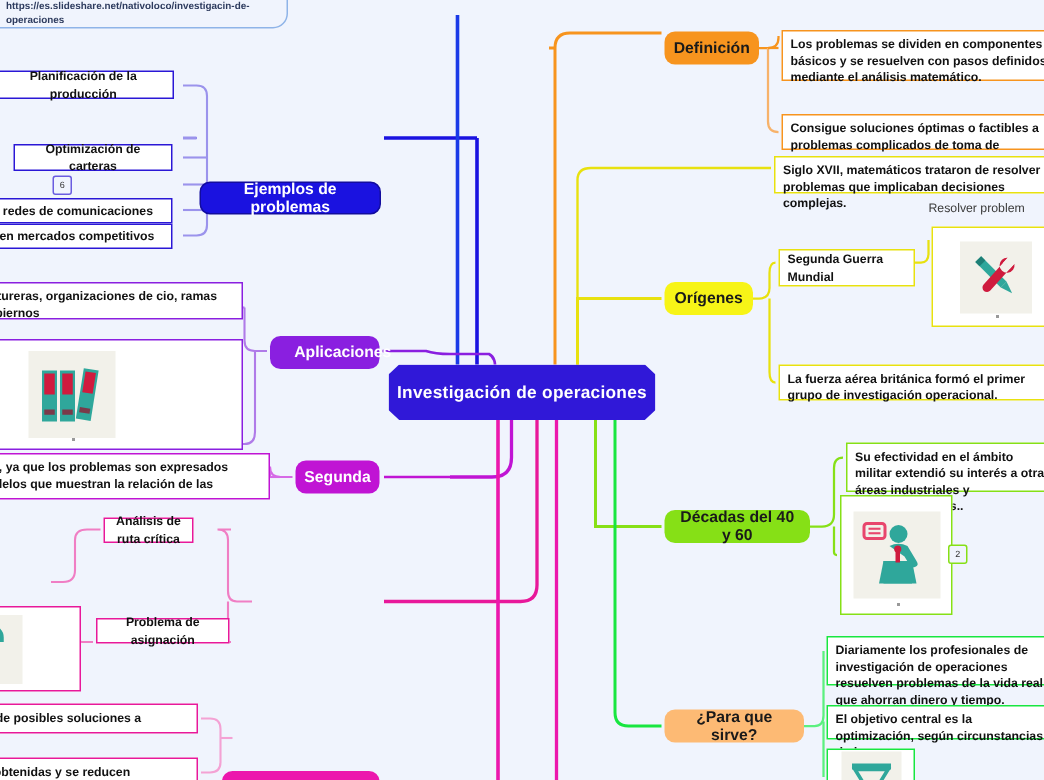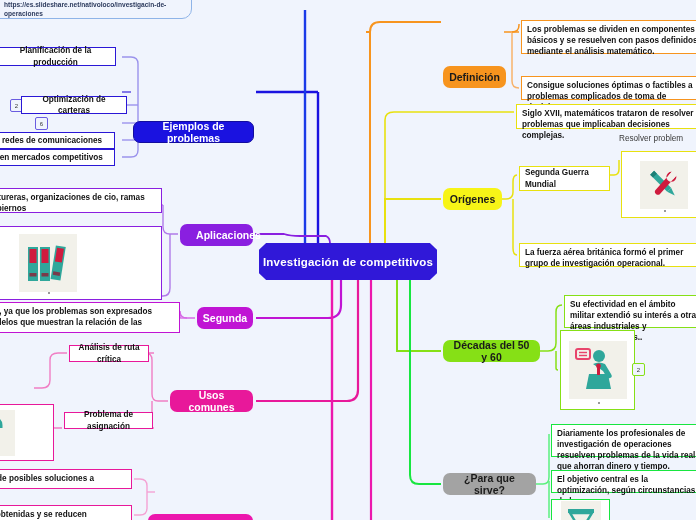--- a/index.html
+++ b/index.html
@@ -33,59 +33,59 @@
     text-align:center;font-weight:bold;font-size:10.5px;
     padding:0 8px;
     height:22px;
   }
   .t-ejemplos{left:133px;top:81px;width:121px;background:#1a12e0;color:#fff;border:1px solid #120c9e;margin-top:40px;}
   .t-aplicaciones{left:180px;top:224px;width:73px;background:#8a1fe0;color:#fff;padding-left:32px;}
   .t-modelos{left:197px;top:307px;width:56px;background:#c014d4;color:#fff;}
   .t-usos{left:170px;top:390px;width:83px;background:#e8189a;color:#fff;}
   .t-partial-bottom{left:148px;top:514px;width:105px;height:14px;background:#ec17ad;border-radius:7px 7px 0 0;}
 
-  .t-definicion{left:443px;top:21px;width:63px;background:#f7941e;color:#1a1a1a;margin-top:45px;}
+  .t-definicion{left:443px;top:21px;width:63px;background:#f7941e;color:#1a1a1a;}
   .t-origenes{left:443px;top:188px;width:59px;background:#f7f417;color:#1a1a1a;}
   .t-decadas{left:443px;top:340px;width:97px;background:#86e016;color:#1a1a1a;}
-  .t-parasirve{left:443px;top:473px;width:93px;background:#a3a3a3;color:#1a1a1a;}
+  .t-parasirve{left:443px;top:473px;width:93px;background:#fdba74;color:#1a1a1a;}
 
   
   .leaf{
     background:#ffffff;
     border:1.5px solid #888;
     font-size:8.2px;line-height:1.35;
     color:#111;
     padding:3px 5px;
     display:flex;align-items:center;
     box-sizing:border-box;
   }
   .leaf.bold{font-weight:bold;}
   .leaf.center{justify-content:center;text-align:center;}
 
   
   .b-blue{border-color:#2a17d6;}
   .l1{left:-5px;top:47px;width:121px;height:19px;}
-  .l2{left:9px;top:96px;width:106px;height:18px;margin-left:12px;}
+  .l2{left:9px;top:96px;width:106px;height:18px;}
   .l3{left:33px;top:114px;width:82px;height:18px;}
   .l4{left:-42px;top:132px;width:157px;height:17px;}
   .l5{left:-42px;top:149px;width:157px;height:17px;}
 
   
   .b-purple{border-color:#8a1fe0;}
   .p1{left:-62px;top:188px;width:224px;height:25px;align-items:flex-start;}
   .p2{left:-66px;top:226px;width:228px;height:74px;border-width:1.5px;}
 
   
   .b-mag{border-color:#c014d4;}
   .m1{left:-60px;top:302px;width:240px;height:31px;align-items:flex-start;}
   .m2{left:-72px;top:336px;width:178px;height:26px;align-items:flex-start;}
 
   
   .b-pink{border-color:#e8189a;}
-  .u1{left:69px;top:345px;width:80px;height:17px;}
+  .u1{left:69px;top:345px;width:60px;height:17px;}
   .u2{left:64px;top:412px;width:89px;height:17px;}
   .u3{left:-66px;top:375px;width:156px;height:25px;align-items:flex-start;}
   .u4{left:-71px;top:404px;width:125px;height:57px;}
   .u5{left:-58px;top:469px;width:190px;height:20px;}
   .u6{left:-58px;top:505px;width:190px;height:20px;align-items:flex-start;}
 
   
   .b-orange{border-color:#f7941e;}
   .o1{left:521px;top:20px;width:186px;height:34px;align-items:flex-start;}
   .o2{left:521px;top:76px;width:186px;height:24px;align-items:flex-start;}
@@ -200,21 +200,21 @@
     <path d="M 397 280 L 397 351 Q 397 351 397 351 L 441 351" stroke="#86e016" stroke-width="2" fill="none"></path>
     <path d="M 540 351 L 548 351 Q 556 351 556 343 L 556 312 Q 556 305 562 305" stroke="#86e016" stroke-width="1.5" fill="none"></path>
     <path d="M 556 351 Q 556 351 556 359 L 556 368 Q 556 370 558 370" stroke="#86e016" stroke-width="1.5" fill="none"></path>
 
     <path d="M 410 280 L 410 475 Q 410 484 419 484 L 441 484" stroke="#18e640" stroke-width="2" fill="none"></path>
     <path d="M 536 484 L 543 484 Q 549 484 549 477 L 549 441 Q 549 434 549 434" stroke="#5bf07f" stroke-width="1.5" fill="none"></path>
     <path d="M 549 484 L 549 481" stroke="#5bf07f" stroke-width="1.5" fill="none"></path>
     <path d="M 549 484 Q 549 484 549 492 L 549 512 Q 549 518 549 518" stroke="#5bf07f" stroke-width="1.5" fill="none"></path>
   </svg>
 
-  <div class="node central">Investigación de competitivos</div>
+  <div class="node central">Investigación de operaciones</div>
 
   <div class="urlbox">https://es.slideshare.net/nativoloco/investigacin-de-operaciones</div>
 
   <div class="node topic t-ejemplos">Ejemplos de problemas</div>
 
   <div class="node leaf bold center b-blue l1">Planificación de la producción</div>
   <div class="badge bd1">2</div>
   <div class="node leaf bold center b-blue l2">Optimización de carteras</div>
   <div class="badge bd2">6</div>
   <div class="node leaf bold center b-blue l4">ción de redes de comunicaciones</div>
@@ -240,21 +240,20 @@
         </svg>
       </span>
       <span class="dotmark"></span>
     </span>
   </div>
 
   <div class="node topic t-modelos">Segunda</div>
   <div class="node leaf bold b-mag m1">Facilitan la IO, ya que los problemas son expresados mediante modelos que muestran la relación de las variables</div>
   <div class="node leaf m2" style="border-color:transparent;background:transparent;">ctividades querido</div>
 
-  <div class="node topic t-usos">Usos comunes</div>
   <div class="node leaf bold center b-pink u1">Análisis de ruta crítica</div>
   <div class="node leaf bold center b-pink u2">Problema de asignación</div>
   <div class="node leaf u3" style="border-color:transparent;background:transparent;">ente, se</div>
   <div class="node leaf b-pink u4">
     <span class="imgtile">
       <span class="imginner" style="width:46px;height:46px;">
         <svg width="38" height="38" viewBox="0 0 38 38">
           <path d="M14 16 L14 11 a7 7 0 0 1 14 0 L28 14" fill="none" stroke="#2fa79b" stroke-width="3"></path>
           <rect x="4" y="16" width="20" height="18" fill="none" stroke="#2fa79b" stroke-width="3"></rect>
           <text x="14" y="30" font-family="Liberation Serif, serif" font-size="15" font-weight="bold" fill="#cf1b3e" text-anchor="middle">$</text>
@@ -288,21 +287,21 @@
             <path d="M18 6 a5 5 0 1 0 6 0 L24 30 a3 3 0 0 1 -6 0 Z" fill="#cf1b3e"></path>
             <rect x="18" y="6" width="6" height="5" fill="#f2f1ea"></rect>
           </g>
         </svg>
       </span>
       <span class="dotmark"></span>
     </span>
   </div>
   <div class="node leaf bold b-yellow y4">La fuerza aérea británica formó el primer grupo de investigación operacional.</div>
 
-  <div class="node topic t-decadas">Décadas del 50 y 60</div>
+  <div class="node topic t-decadas">Décadas del 40 y 60</div>
   <div class="node leaf bold b-green g1">Su efectividad en el ámbito militar extendió su interés a otras áreas industriales y gubernamentales..</div>
   <div class="node leaf b-green g2">
     <span class="imgtile">
       <span class="imginner" style="width:58px;height:58px;">
         <svg width="52" height="52" viewBox="0 0 52 52">
           <rect x="4" y="5" width="14" height="10" rx="2" fill="none" stroke="#e8456c" stroke-width="2"></rect>
           <line x1="7" y1="8.5" x2="15" y2="8.5" stroke="#e8456c" stroke-width="1.4"></line>
           <line x1="7" y1="11.5" x2="15" y2="11.5" stroke="#e8456c" stroke-width="1.4"></line>
           <circle cx="27" cy="12" r="6" fill="#2fa79b"></circle>
           <path d="M21 20 q6 -3 12 0 l6 10 q2 3 -1 4 q-3 1 -4 -2 l-3 -5 Z" fill="#2fa79b"></path>

